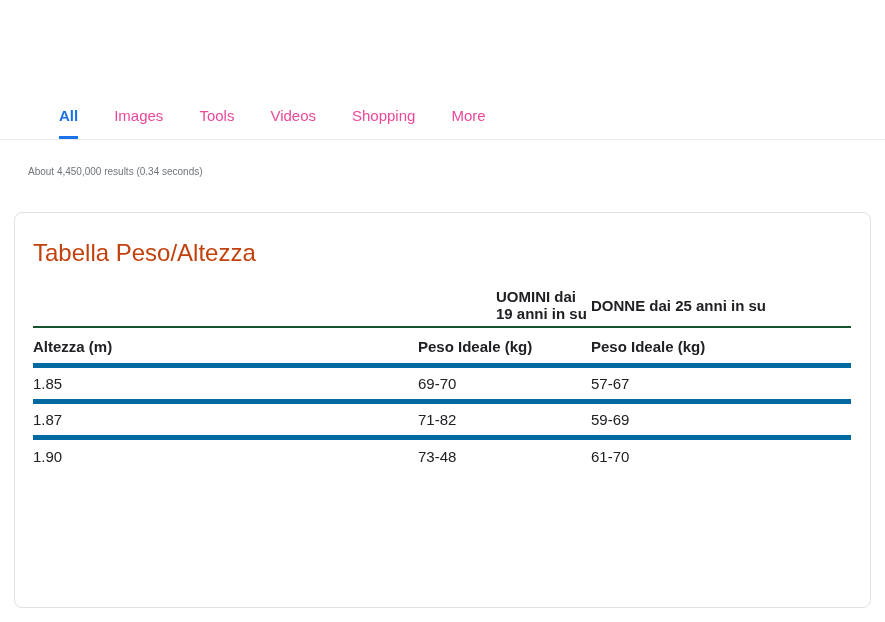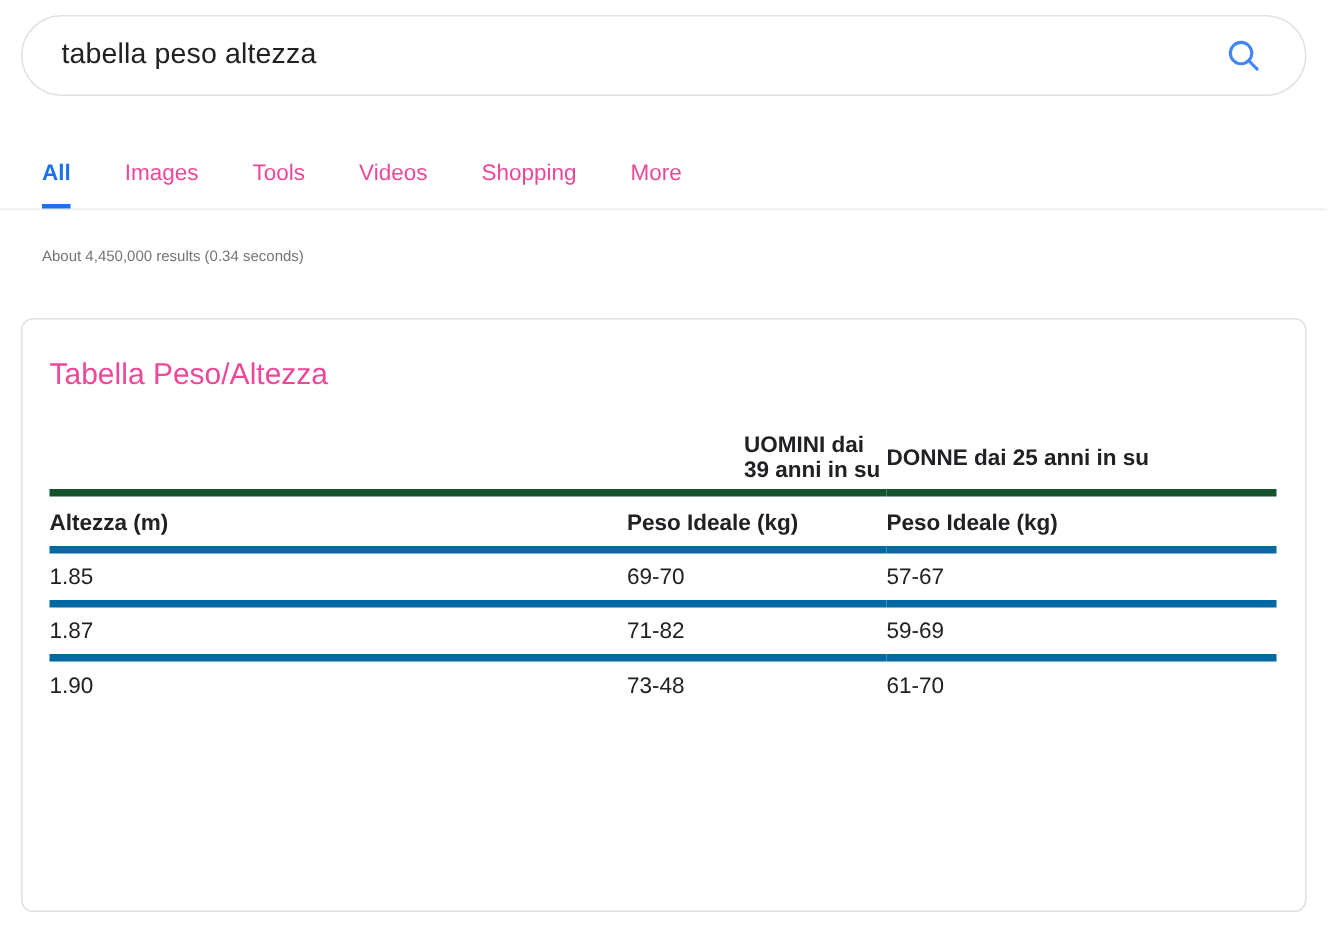--- a/index.html
+++ b/index.html
@@ -90,20 +90,21 @@
     line-height: 47px;
     margin-right: 36px;
     cursor: pointer;
     white-space: nowrap;
   }
   .nav-item:last-child { margin-right: 0; }
   .nav-item.active {
     color: #1a73e8;
     font-weight: bold;
     border-bottom: 3px solid #1a73e8;
+    margin-left: 31px;
   }
   .nav-right .nav-item { margin-right: 46px; color: #5f6368; }
   .nav-right .nav-item:last-child { margin-right: 0; }
 
   
   .result-stats {
     position: absolute;
     left: 28px;
     top: 166px;
     font-size: 10px;
@@ -119,22 +120,22 @@
     height: 396px;
     border: 1px solid #dfe1e5;
     border-radius: 8px;
     background: #fff;
     padding: 0 18px;
   }
   .card-title {
     position: absolute;
     left: 18px;
     top: 26px;
-    font-size: 20px;
-    color: #ec4899;
+    font-size: 24px;
+    color: #c2410c;
   }
 
   
   .snippet-table {
     position: absolute;
     left: 18px;
     top: 75px;
     width: 818px;
     border-collapse: collapse;
     table-layout: fixed;
@@ -156,46 +157,37 @@
     height: 33px;
     padding-bottom: 4px;
   }
   .grouphead th.g-m { padding-left: 178px; }
   .grouphead th.g-f { padding-left: 0px; }
 
   .colhead th {
     font-weight: bold;
     color: #202124;
     height: 38px;
-    border-top: 5px solid #14532d;
+    border-top: 2px solid #14532d;
     padding-top: 2px;
   }
   .colhead th.c-m { padding-left: 100px; }
 
   .datarow td {
     color: #202124;
     height: 36px;
     border-top: 5px solid #0369a1;
   }
   .datarow td.d-m { padding-left: 100px; }
 </style>
 </head>
 <body>
 
 <div class="page">
 
-  <div class="searchbar">
-    <input class="search-input" type="text" value="tabella peso altezza" placeholder="Search" style="">
-    <button class="search-icon-btn">
-      <svg width="26" height="26" viewBox="0 0 24 24">
-        <circle cx="10.5" cy="10.5" r="6.6" fill="none" stroke="#4285f4" stroke-width="1.9"></circle>
-        <line x1="15.4" y1="15.4" x2="20.4" y2="20.4" stroke="#4285f4" stroke-width="1.9" stroke-linecap="round"></line>
-      </svg>
-    </button>
-  </div>
 
   <div class="navbar">
     <div class="nav-left">
       <div class="nav-item active">All</div>
       <div class="nav-item">Images</div>
       <div class="nav-item">Tools</div>
       <div class="nav-item">Videos</div>
       <div class="nav-item">Shopping</div>
       <div class="nav-item">More</div>
     </div>
@@ -208,21 +200,21 @@
 
     <table class="snippet-table">
       <colgroup>
         <col class="col-h">
           <col class="col-m">
           <col class="col-f">
       </colgroup>
       <thead>
         <tr class="grouphead">
           <th class="g-h"></th>
-          <th class="g-m">UOMINI dai 39 anni in su</th>
+          <th class="g-m">UOMINI dai 19 anni in su</th>
           <th class="g-f">DONNE dai 25 anni in su</th>
         </tr>
         <tr class="colhead">
           <th class="c-h">Altezza (m)</th>
           <th class="c-m">Peso Ideale (kg)</th>
           <th class="c-f">Peso Ideale (kg)</th>
         </tr>
       </thead>
       <tbody>
         <tr class="datarow">

